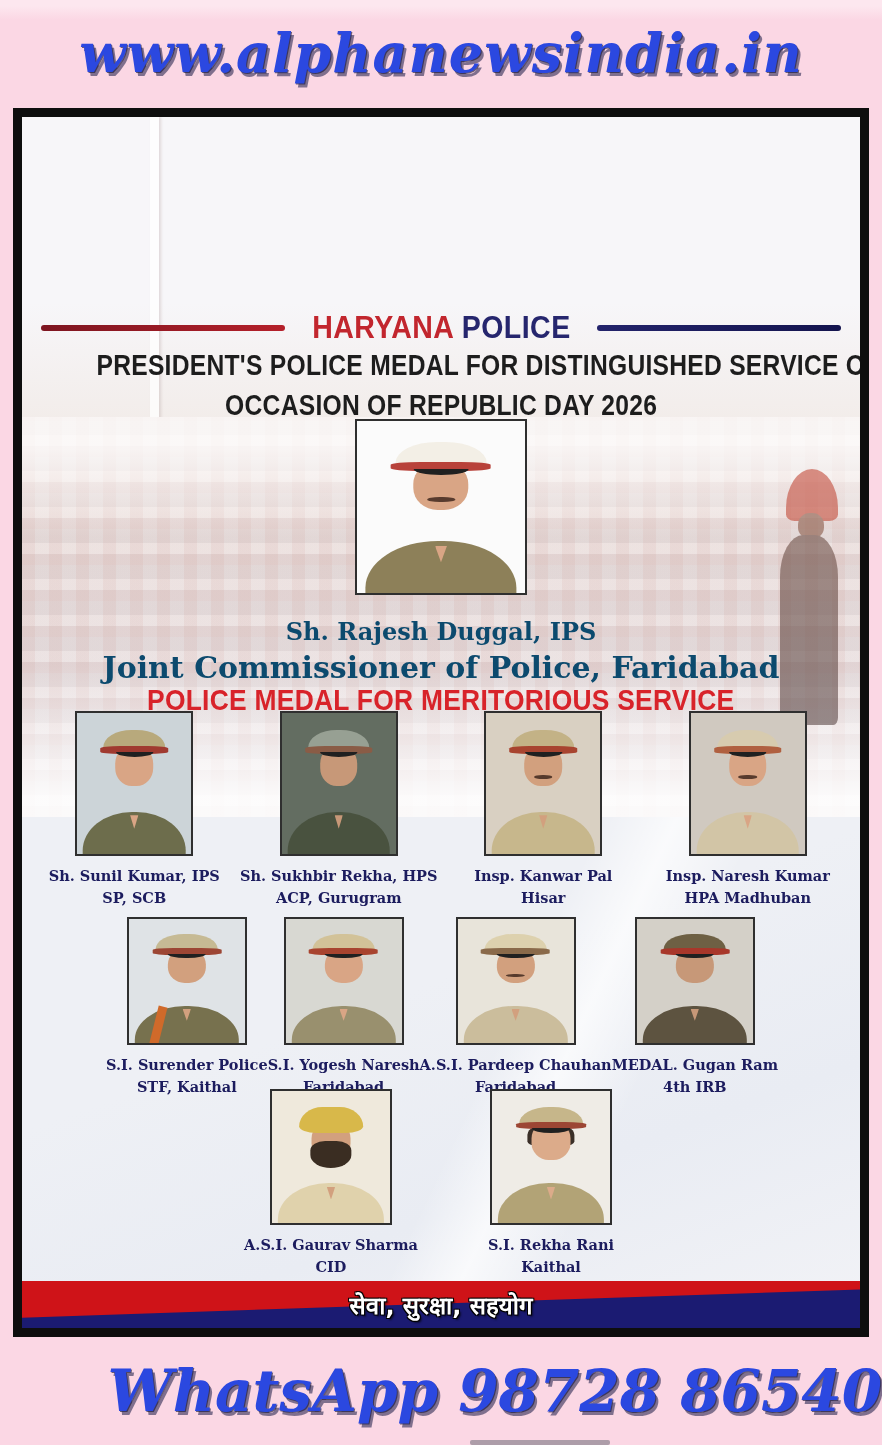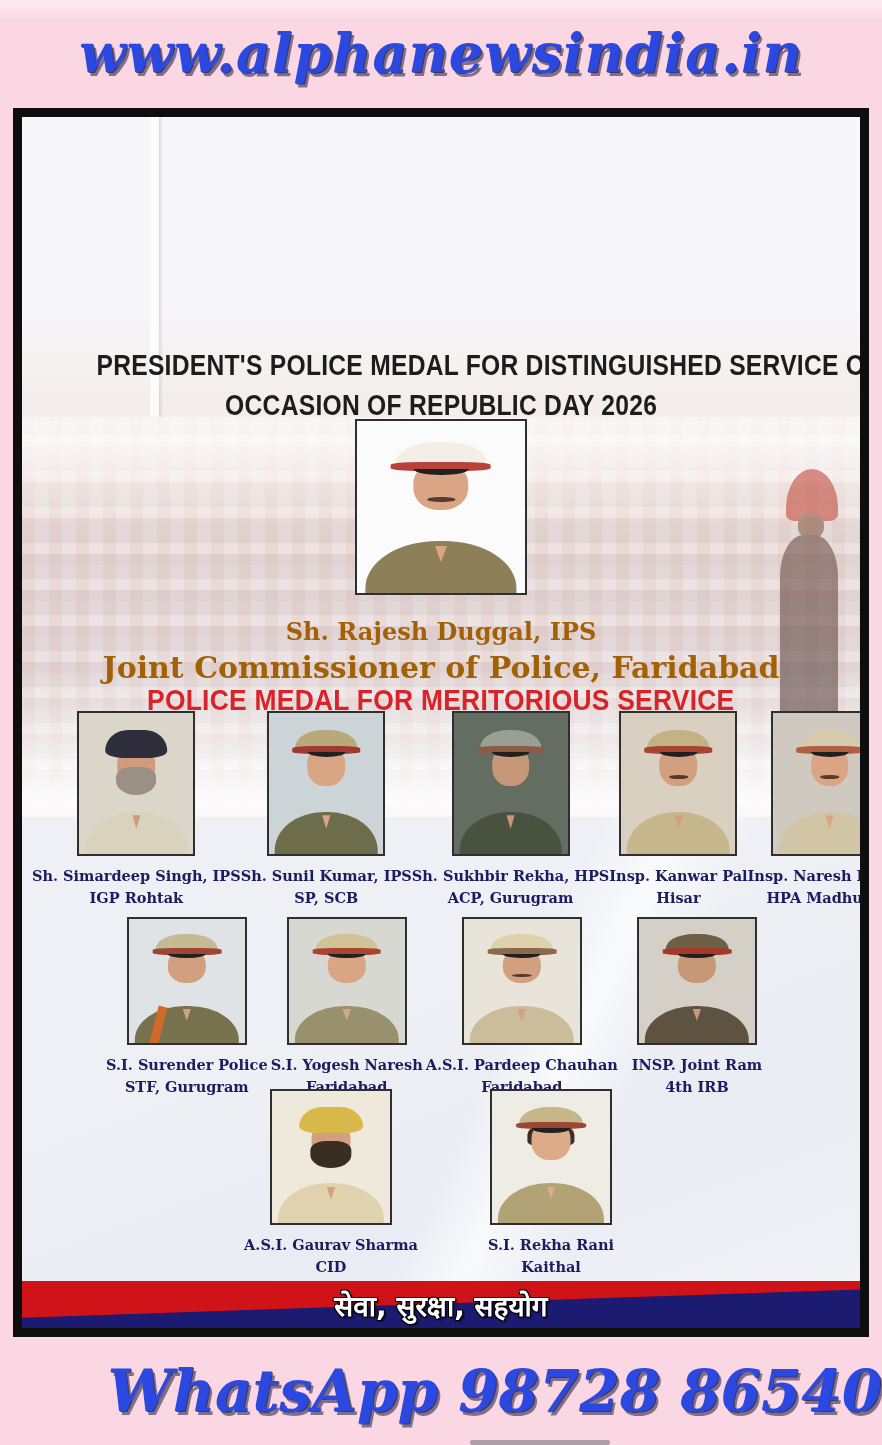--- a/index.html
+++ b/index.html
@@ -190,21 +190,21 @@
     background:#d06a2a; transform:rotate(14deg);
   }
 
   
   .featured-photo {
     position:absolute; top:302px; left:50%; transform:translateX(-50%);
     width:172px; height:176px; background:#fbfbfb;
   }
   .featured-name, .featured-desig {
     position:absolute; left:0; width:100%; text-align:center;
-    font-family:"DejaVu Serif", serif; font-weight:bold; color:#a16207;
+    font-family:"DejaVu Serif", serif; font-weight:bold; color:#0c4a6e;
   }
   .featured-name  { top:500px; font-size:24px; }
   .featured-desig { top:533px; font-size:30px; }
 
   
   .award-row { position:absolute; display:flex; }
   .row-1 { top:594px; left:10px; right:10px; }
   .row-1 .cell { flex:1; }
   .row-2 { top:800px; left:50%; transform:translateX(-50%); width:670px; }
   .row-2 .cell { flex:1; }
@@ -224,21 +224,21 @@
   .motto-banner {
     position:absolute; left:0; bottom:0; width:100%; height:47px;
     background:#cf1318; overflow:hidden;
     display:flex; align-items:center; justify-content:center;
   }
   .motto-navy {
     position:absolute; inset:0; background:#1b1b72;
     clip-path:polygon(0 100%, 0 78%, 100% 18%, 100% 100%);
   }
   .motto-text {
-    position:relative; z-index:2; color:#fff; font-weight:bold; font-size:28px;
+    position:relative; z-index:2; color:#fff; font-weight:bold; font-size:24px;
     font-family:"DejaVu Sans", sans-serif;
     text-shadow:1px 1px 0 #000, -1px 1px 0 #000, 1px -1px 0 #000, -1px -1px 0 #000, 2px 2px 2px rgba(0,0,0,.6);
   }
 
   
   .site-footer {
     position:absolute; left:0; top:1337px; width:882px; height:108px;
     display:flex; align-items:center; justify-content:flex-end;
   }
   .whatsapp-text {
@@ -268,20 +268,29 @@
     <div class="plume-soldier">
       <div class="plume"></div>
       <div class="plume-head"></div>
       <div class="plume-body"></div>
     </div>
   </div>
 
   <div class="content">
 
 
+    <div class="org-row">
+      <div class="org-line red"></div>
+      <div class="org-text">
+        <span class="org-word1">HARYANA</span>
+        <span> </span>
+        <span class="org-word2">POLICE</span>
+      </div>
+      <div class="org-line navy"></div>
+    </div>
 
     <div class="main-title title-1">
       <span>PRESIDENT'S POLICE MEDAL FOR DISTINGUISHED SERVICE ON THE</span>
     </div>
     <div class="main-title title-2">
       <span>OCCASION OF REPUBLIC DAY 2026</span>
     </div>
 
     <div class="photo featured-photo style-cap has-mustache" style="--bg:#fbfbfb; --cap:#f3efe6; --band:#b8423a; --uni:#8d8059; --skin:#d9a585;">
       <div class="figure">
@@ -293,35 +302,20 @@
     </div>
     <div class="featured-name">Sh. Rajesh Duggal, IPS</div>
     <div class="featured-desig">Joint Commissioner of Police, Faridabad</div>
 
     <div class="section-title">
       <span>POLICE MEDAL FOR MERITORIOUS SERVICE</span>
     </div>
 
     <div class="award-row row-1">
       <div class="cell">
-        <div class="photo style-turban has-beard has-mustache" style="--bg:#dcd6ca; --cap:#2d2d3c; --uni:#d9d3bd; --skin:#cf9b7d; --beard:#9a9184;">
-          <div class="figure">
-            <div class="headgear"></div>
-            <div class="face"></div>
-            <div class="beard"></div>
-
-            <div class="torso"></div>
-          </div>
-        </div>
-        <div class="plabel">
-          <div class="nm">Sh. Simardeep Singh, IPS</div>
-          <div class="un">IGP Rohtak</div>
-        </div>
-      </div>
-      <div class="cell">
         <div class="photo style-cap" style="--bg:#ccd4d8; --cap:#b8a97c; --band:#a03a30; --uni:#6d6d4c; --skin:#d9a585;">
           <div class="figure">
             <div class="headgear"></div>
             <div class="face"></div>
 
             <div class="torso"></div>
           </div>
         </div>
         <div class="plabel">
           <div class="nm">Sh. Sunil Kumar, IPS</div>
@@ -377,21 +371,21 @@
         <div class="photo style-cap lanyard" style="--bg:#dfe3e6; --cap:#c6ba94; --band:#9c4634; --uni:#77714e; --skin:#d2a07e;">
           <div class="figure">
             <div class="headgear"></div>
             <div class="face"></div>
 
             <div class="torso"></div>
           </div>
         </div>
         <div class="plabel">
           <div class="nm">S.I. Surender Police</div>
-          <div class="un">STF, Gurugram</div>
+          <div class="un">STF, Kaithal</div>
         </div>
       </div>
       <div class="cell">
         <div class="photo style-cap" style="--bg:#d8d8d2; --cap:#d2c298; --band:#a8442f; --uni:#99906e; --skin:#d9a585;">
           <div class="figure">
             <div class="headgear"></div>
             <div class="face"></div>
 
             <div class="torso"></div>
           </div>
@@ -418,21 +412,21 @@
       <div class="cell">
         <div class="photo style-cap" style="--bg:#d4d0c8; --cap:#6e6044; --band:#a8372a; --uni:#5d5340; --skin:#c79878;">
           <div class="figure">
             <div class="headgear"></div>
             <div class="face"></div>
 
             <div class="torso"></div>
           </div>
         </div>
         <div class="plabel">
-          <div class="nm">INSP. Joint Ram</div>
+          <div class="nm">MEDAL. Gugan Ram</div>
           <div class="un">4th IRB</div>
         </div>
       </div>
     </div>
 
     <div class="award-row row-3">
       <div class="cell">
         <div class="photo style-turban has-beard has-mustache" style="--bg:#efe9dc; --cap:#d8b84a; --uni:#e0d2ac; --skin:#d2a07e; --beard:#3a2d22;">
           <div class="figure">
             <div class="headgear"></div>

